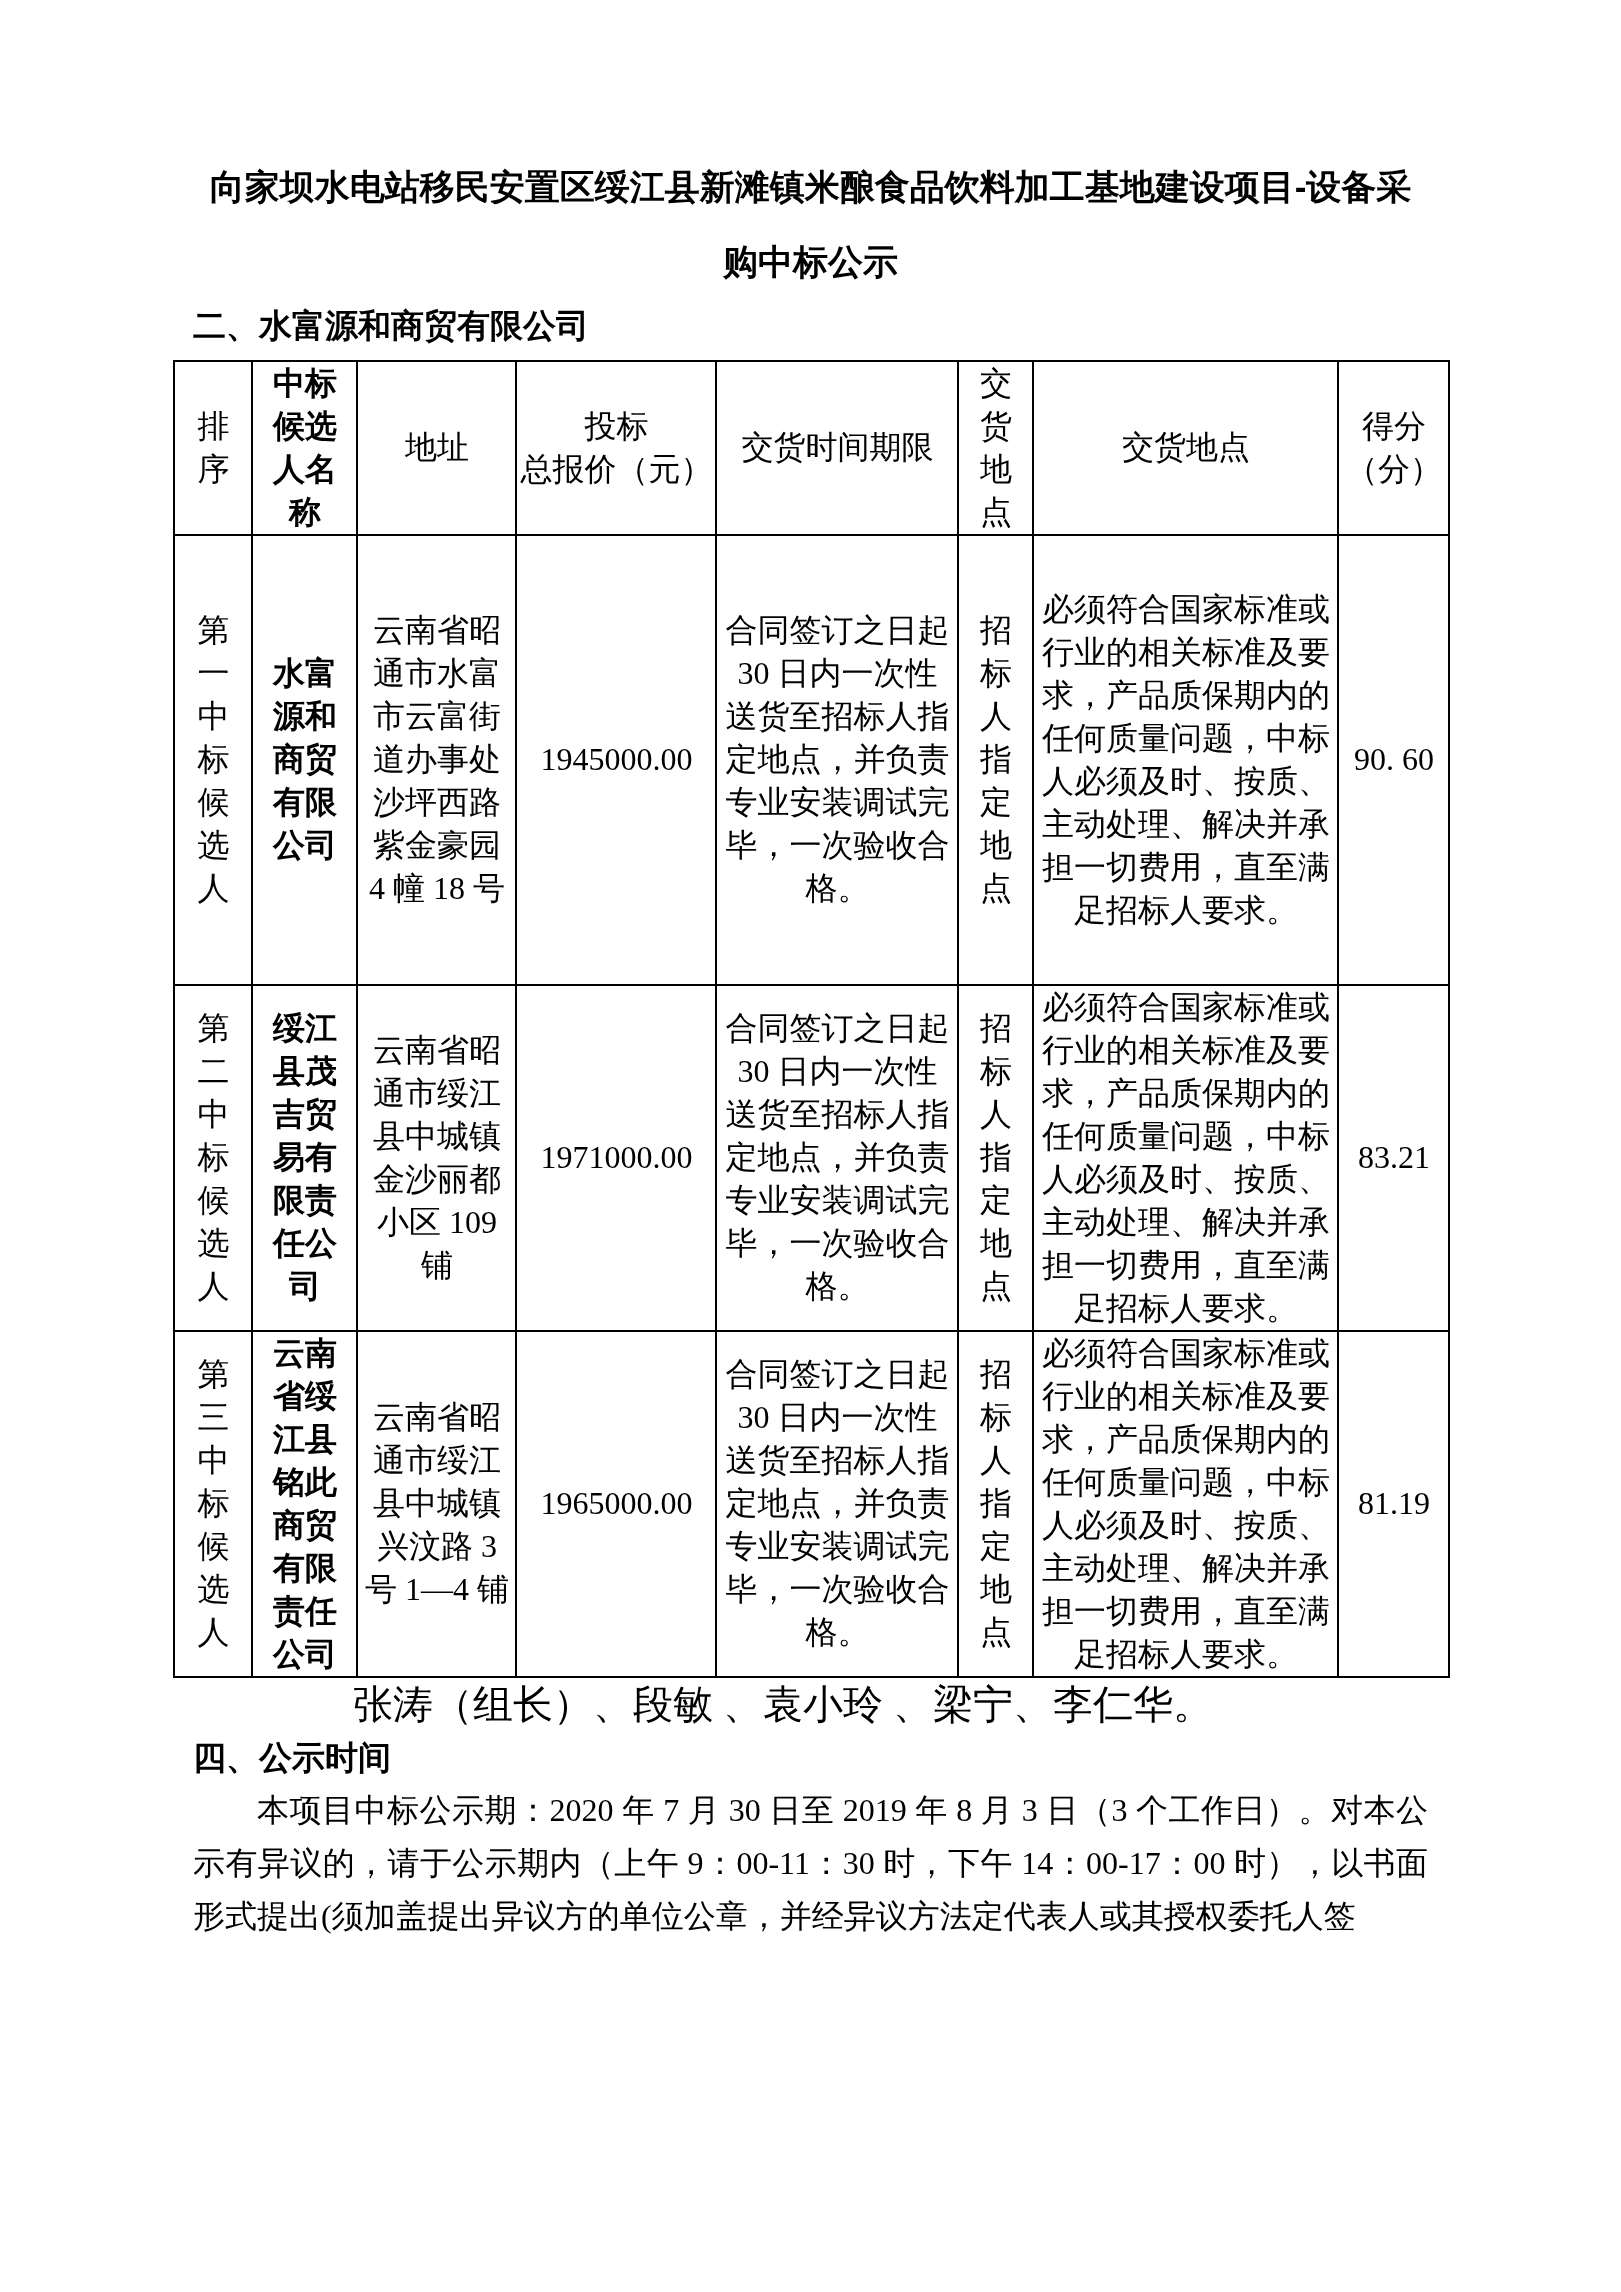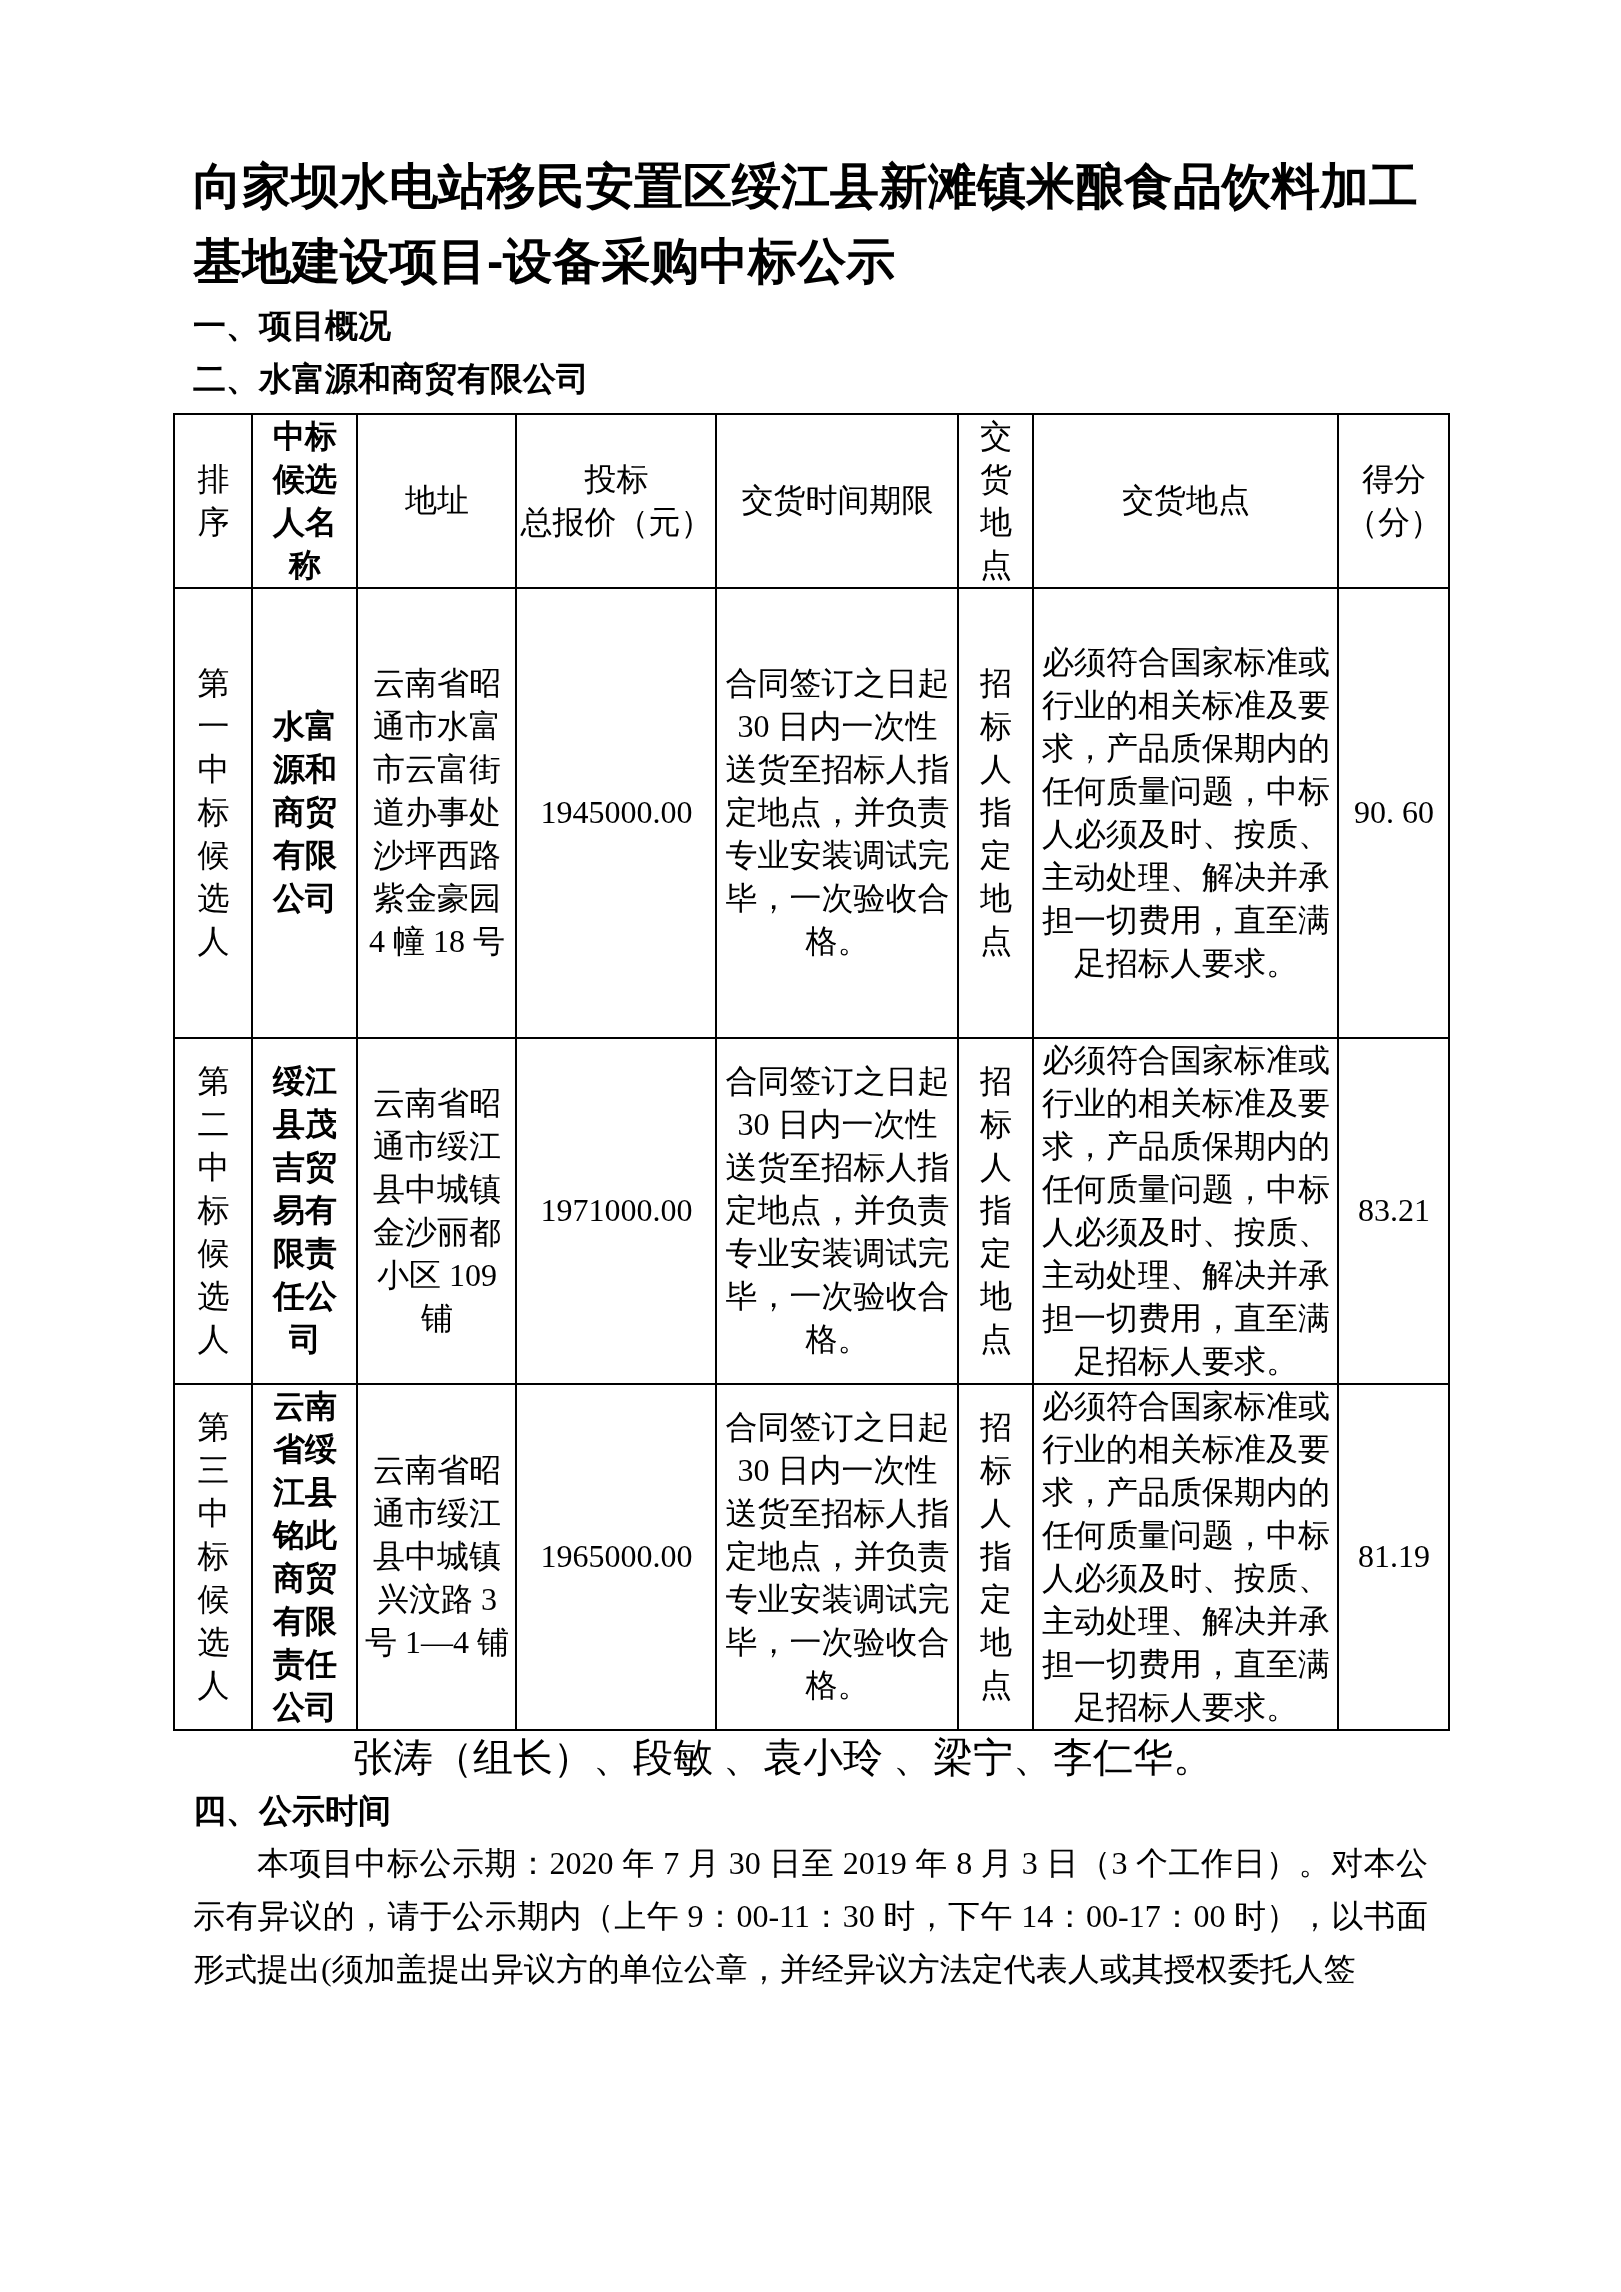--- a/index.html
+++ b/index.html
@@ -5,22 +5,22 @@
   html,body{margin:0;padding:0;}
   body{
     width:1621px;height:2293px;overflow:hidden;
     background:#ffffff;color:#000000;
     font-family:"Liberation Serif","DejaVu Serif",serif;
   }
   .sheet{padding:149px 193px 0 193px;}
   .doc-title{
     margin:0;
     font-family:"Liberation Sans","DejaVu Sans",sans-serif;
-    font-weight:bold;font-size:49px;line-height:75px;
-    text-align:left;
+    font-weight:bold;font-size:35px;line-height:75px;
+    text-align:center;
   }
   .sec-heading{
     margin:0;
     font-family:"Liberation Sans","DejaVu Sans",sans-serif;
     font-weight:bold;font-size:33px;line-height:53px;
   }
   .para{
     margin:0;font-size:32px;line-height:53px;
     text-align:justify;text-indent:2em;
   }
@@ -51,21 +51,20 @@
   tr.row-2{height:332px;}
   tr.row-3{height:345px;}
 </style>
 </head>
 <body>
 
 <div class="sheet">
 
   <h1 class="doc-title">向家坝水电站移民安置区绥江县新滩镇米酿食品饮料加工基地建设项目-设备采购中标公示</h1>
 
-  <h2 class="sec-heading">一、项目概况</h2>
 
 
   <h2 class="sec-heading">二、水富源和商贸有限公司</h2>
 
   <table class="bid-table">
     <colgroup>
       <col style="width:78px">
         <col style="width:105px">
         <col style="width:159px">
       <col style="width:200px">

